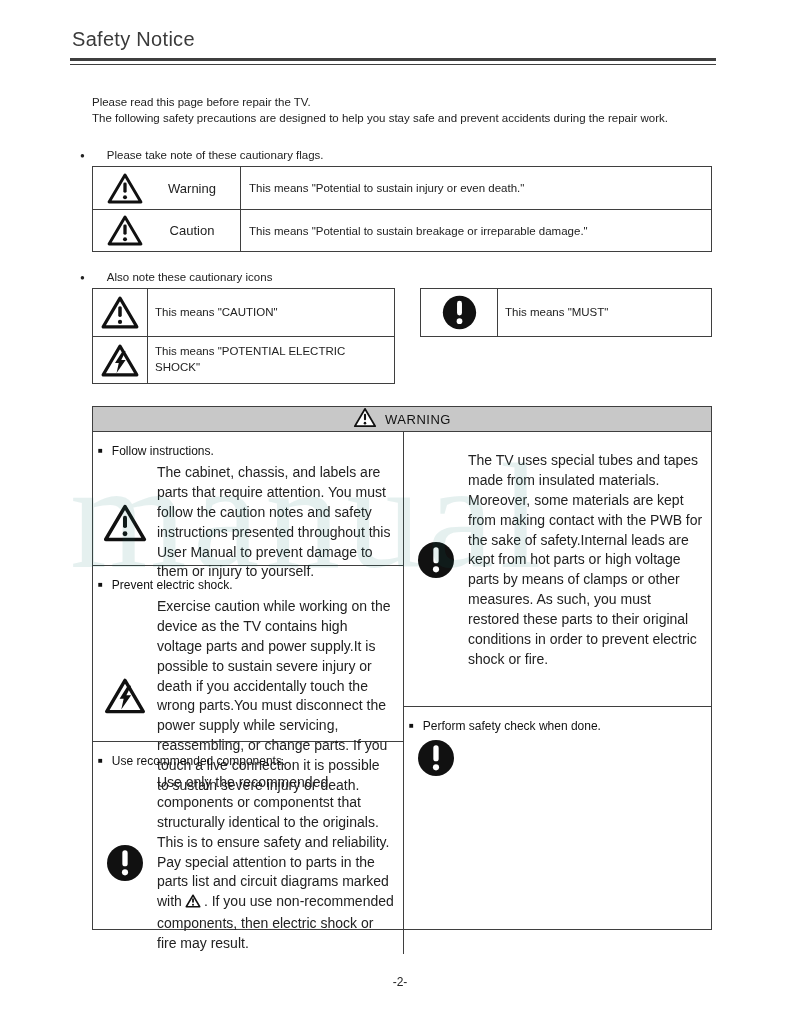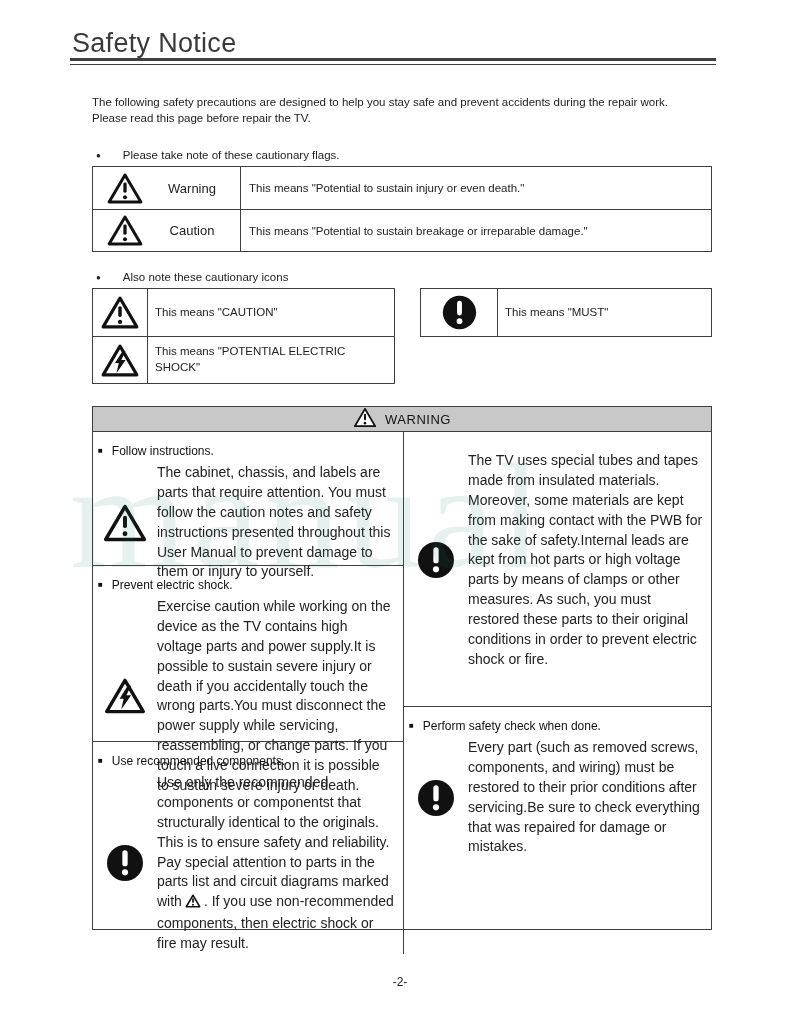--- a/index.html
+++ b/index.html
@@ -8,27 +8,27 @@
     position:relative; width:800px; height:1036px; background:#fff;
     font-family:"Liberation Sans","DejaVu Sans",sans-serif; color:#1c1c1c;
     overflow:hidden;
   }
   .watermark {
     position:absolute; left:70px; top:430px; width:660px;
     font-family:"Liberation Serif","DejaVu Serif",serif;
     font-size:150px; letter-spacing:6px; color:#0f766e; opacity:0.10;
     pointer-events:none; z-index:5; user-select:none; white-space:nowrap;
   }
-  .title { position:absolute; left:72px; top:28px; font-size:27px; font-weight:400; color:#3a3a3a; letter-spacing:0.3px; }
+  .title { position:absolute; left:72px; top:28px; font-size:20px; font-weight:400; color:#3a3a3a; letter-spacing:0.3px; }
   .rule { position:absolute; left:70px; width:646px; }
   .rule-thick { top:58px; border-top:3px solid #3f3f3f; }
   .rule-thin  { top:64px; border-top:1px solid #3f3f3f; }
 
   .intro { position:absolute; left:92px; top:94px; width:628px; font-size:11.5px; line-height:1.42; color:#222; }
-  .bullet-row { position:absolute; left:96px; font-size:11.5px; color:#222; }
+  .bullet-row { position:absolute; left:80px; font-size:11.5px; color:#222; }
   .bullet-row .dot::before { content:"●"; font-size:8px; vertical-align:1px; margin-right:22px; }
   .bullet-flags { top:149px; }
   .bullet-icons { top:271px;text-align:right; }
 
   
   .flags-table { position:absolute; left:92px; top:166px; width:620px; border:1px solid #3f3f3f; }
   .flag-row { display:flex; height:42px; }
   .flag-row + .flag-row { border-top:1px solid #3f3f3f; }
   .flag-cell-left { flex:0 0 148px; display:flex; align-items:center; border-right:1px solid #3f3f3f; }
   .flag-cell-left .icn { margin-left:13px; display:flex; }
@@ -71,22 +71,22 @@
 
 <div class="page">
 
   <div class="watermark">manual</div>
 
   <h1 class="title">Safety Notice</h1>
   <div class="rule rule-thick"></div>
   <div class="rule rule-thin"></div>
 
   <div class="intro">
+    <p>Please read this page before repair the TV.</p>
     <p>The following safety precautions are designed to help you stay safe and prevent accidents during the repair work.</p>
-    <p>Please read this page before repair the TV.</p>
   </div>
 
   <div class="bullet-row bullet-flags">
     <span class="dot"></span><span>Please take note of these cautionary flags.</span>
   </div>
 
   <div class="flags-table">
     <div class="flag-row">
       <div class="flag-cell-left">
         <span class="icn">
@@ -240,21 +240,20 @@
         <div class="blk blk-r2">
           <div class="blk-head">Perform safety check when done.</div>
           <div class="blk-body">
             <div class="blk-icon">
               <svg viewBox="0 0 60 60" width="40" height="40">
                   <circle cx="30" cy="30" r="27" fill="#111"></circle>
                   <rect x="26" y="11" width="8" height="24" rx="4" fill="#fff"></rect>
                   <circle cx="30" cy="44" r="4.6" fill="#fff"></circle>
                 </svg>
             </div>
-            <div class="blk-text">Every part (such as removed screws, components, and wiring) must be restored to their prior conditions after servicing.Be sure to check everything that was repaired for damage or mistakes.</div>
           </div>
         </div>
 
       </div>
 
     </div>
   </div>
 
   <div class="footer">-2-</div>
 

